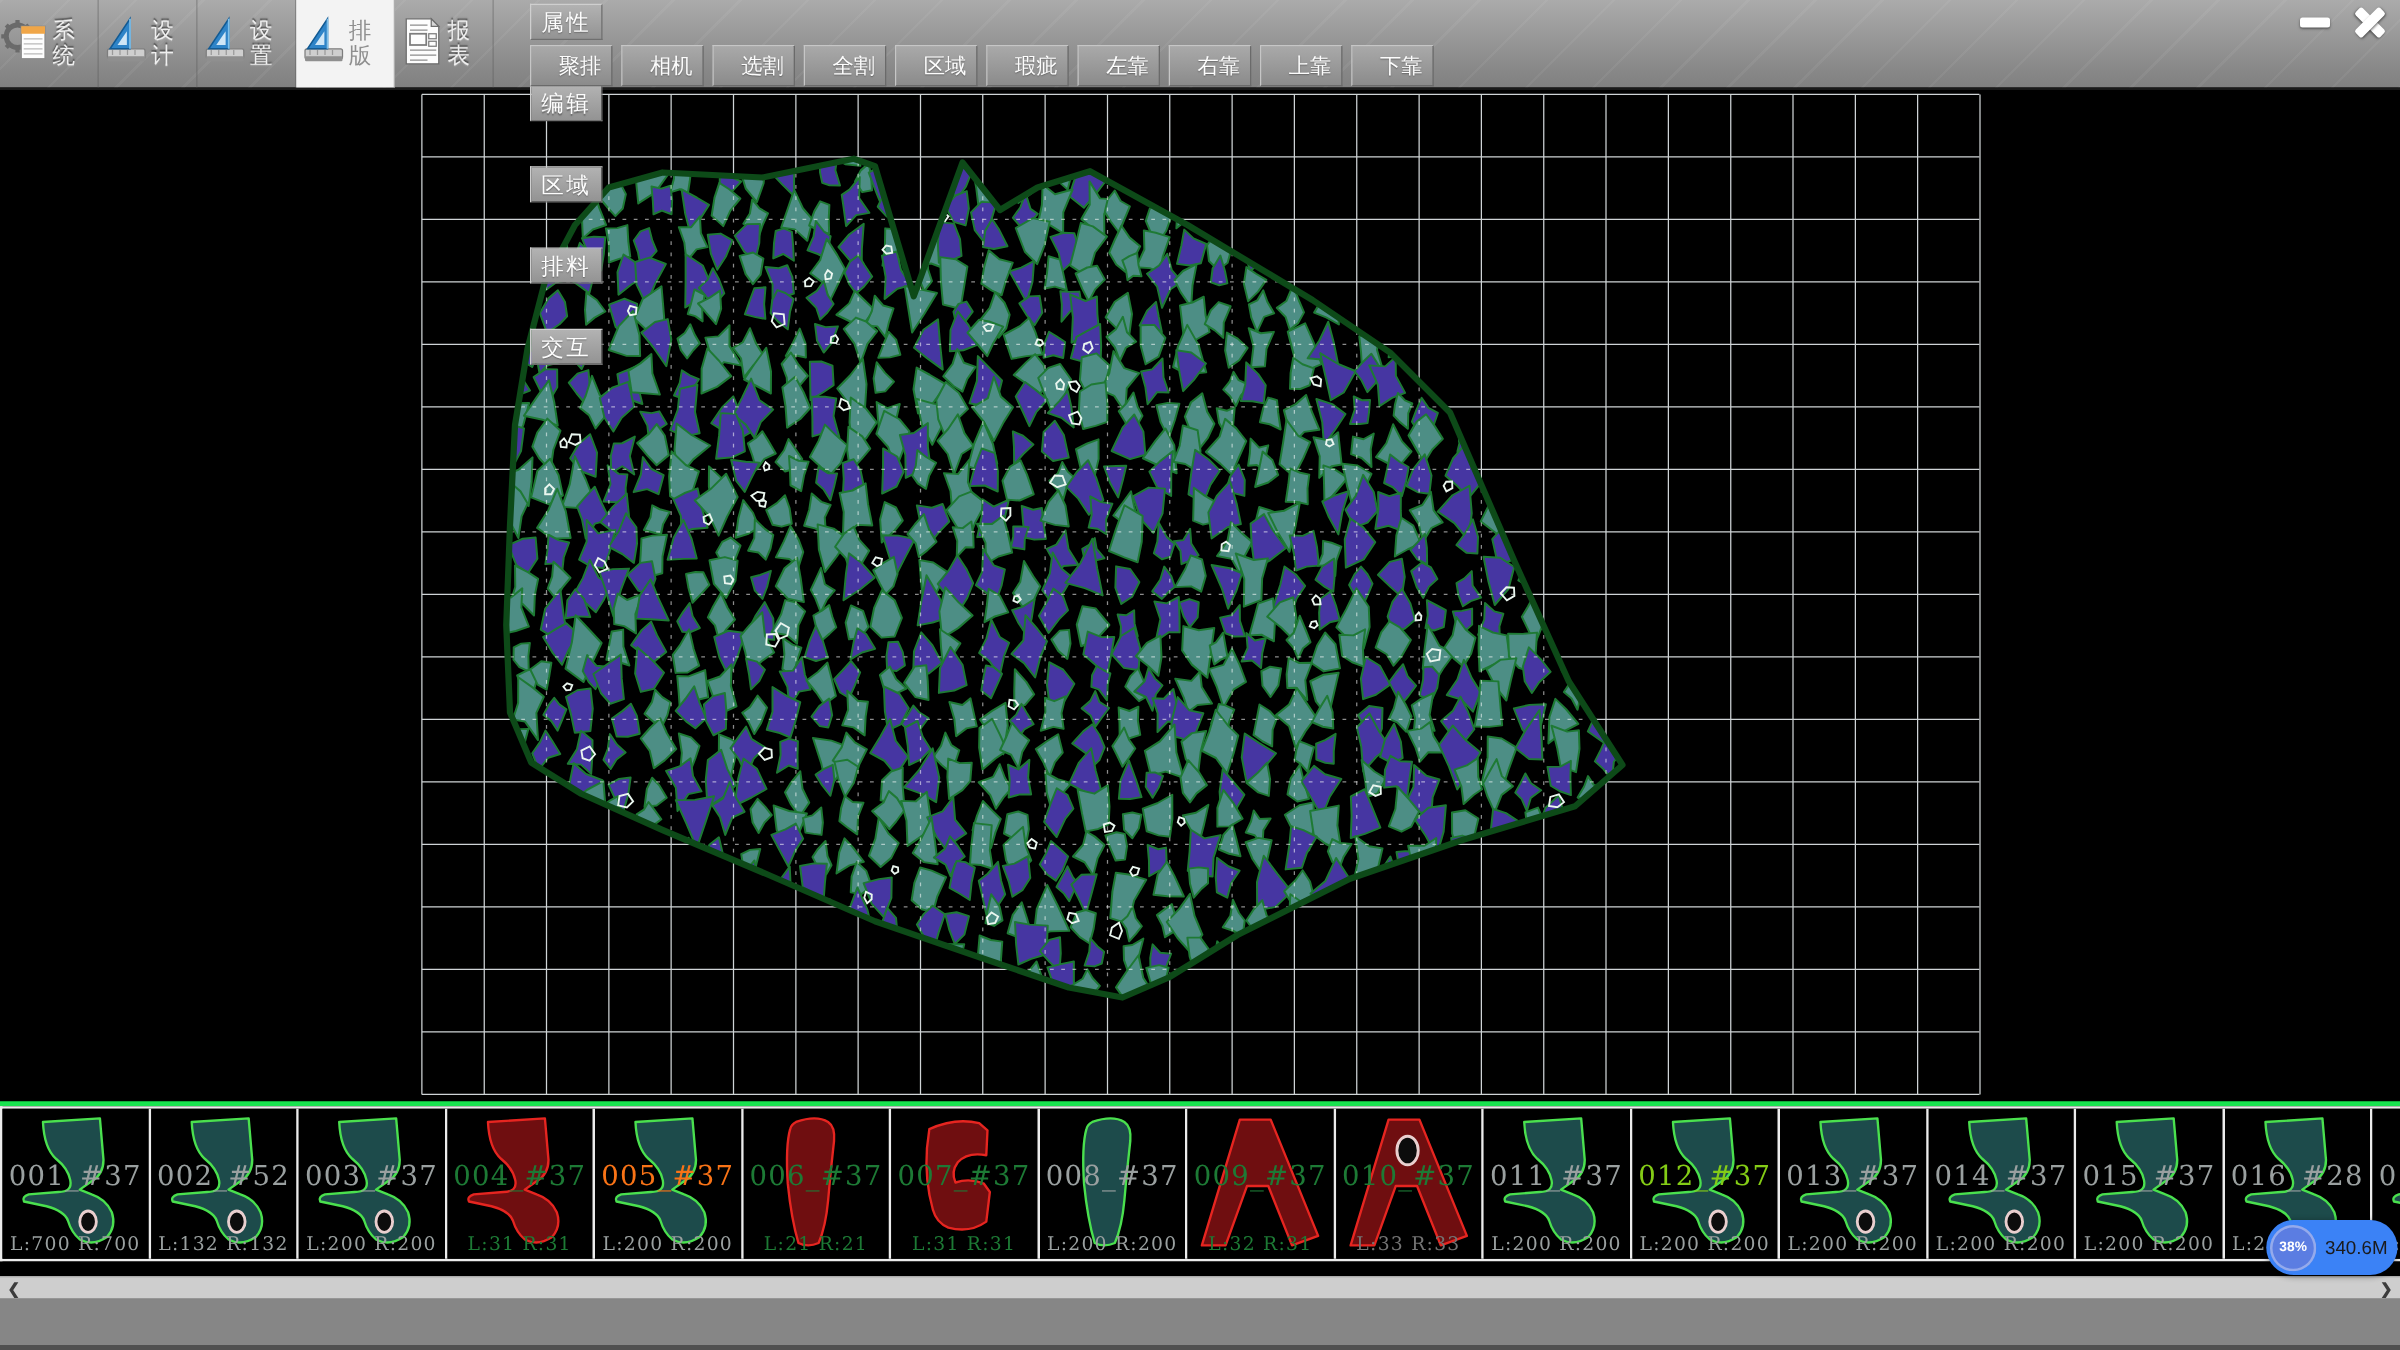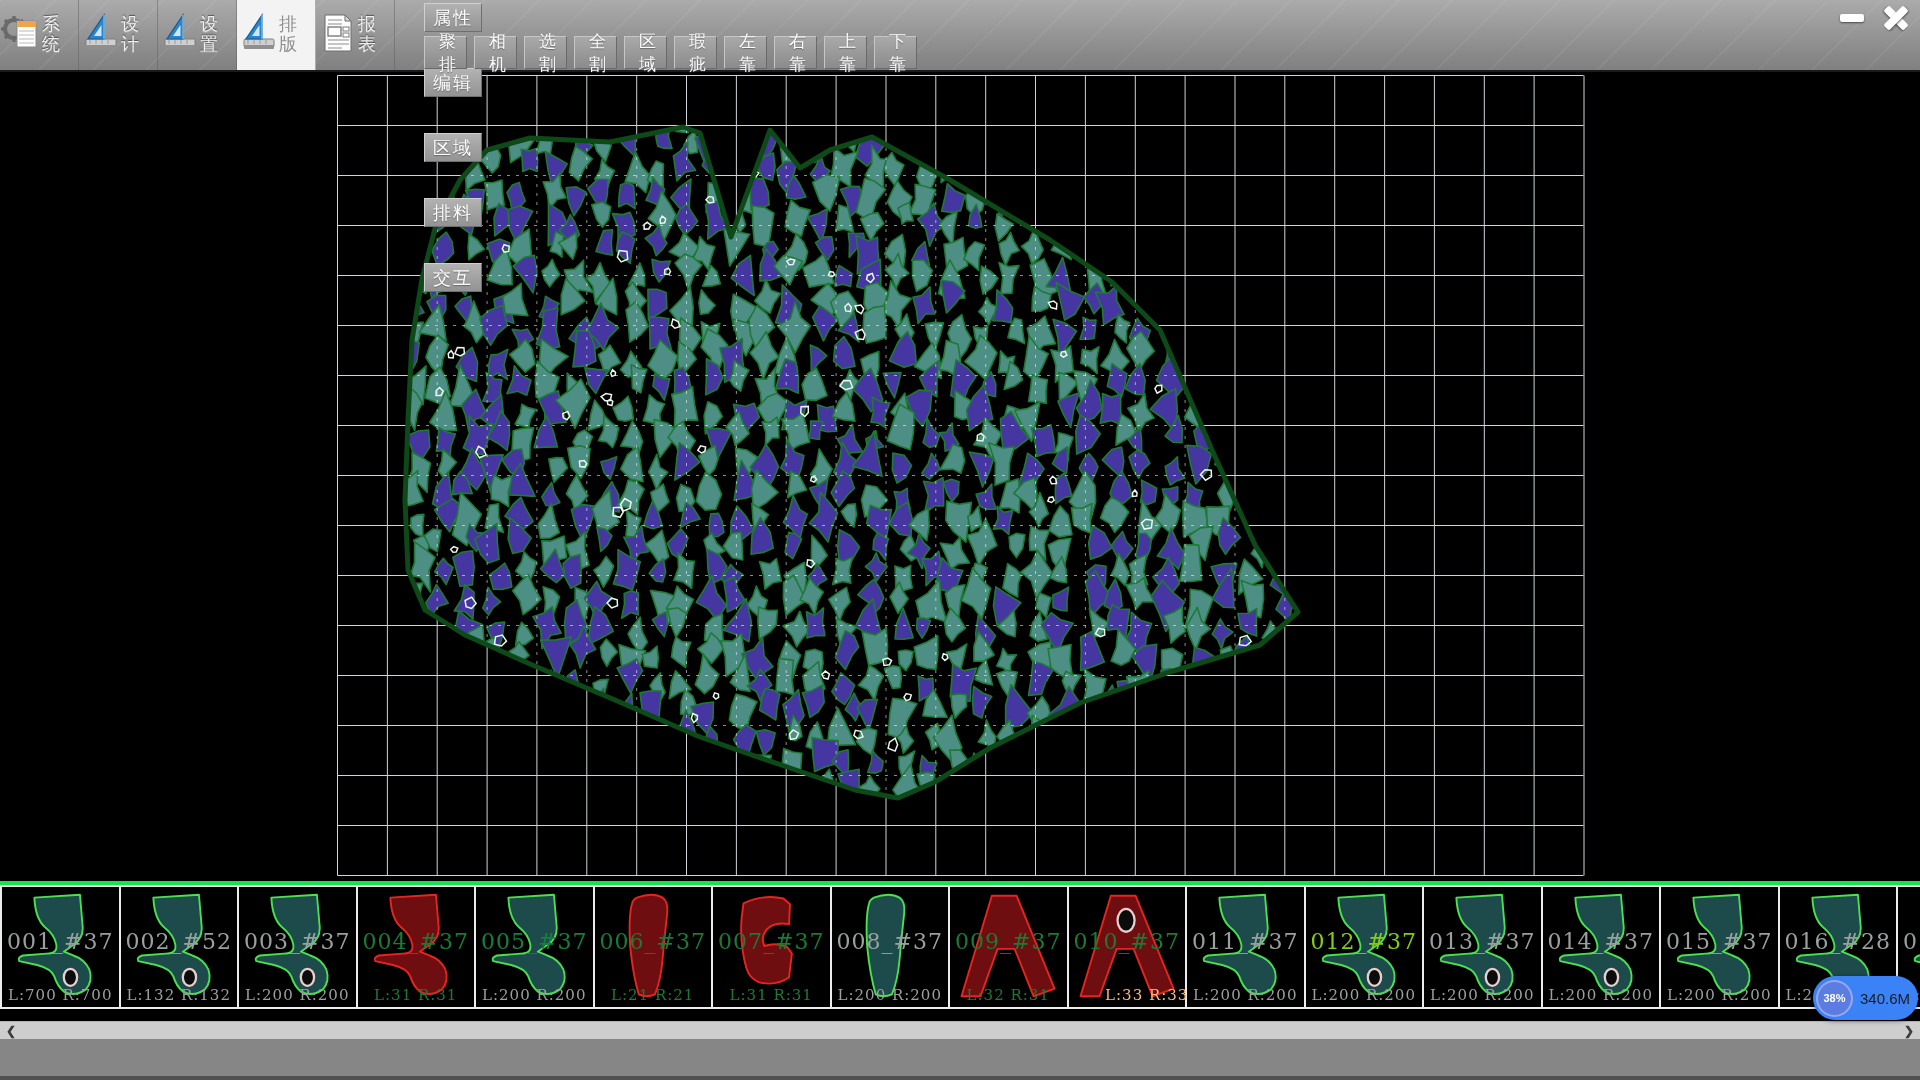--- a/index.html
+++ b/index.html
@@ -38,21 +38,21 @@
     min-width:58px;height:29px;box-sizing:border-box;cursor:pointer;
     display:flex;align-items:center;justify-content:center;
     color:#fdfdfd;font-size:18px;letter-spacing:2px;
     background:linear-gradient(180deg,#b2b2b2,#939393);
     border:1px solid #cfcfcf;border-right-color:#6f6f6f;border-bottom-color:#6f6f6f;
     text-shadow:0 1px 1px rgba(70,70,70,.6);
   }
   
   .toolbar{position:absolute;left:424px;top:36px;display:flex;gap:7px;z-index:2;}
   .tool-btn{
-    width:43px;height:33px;box-sizing:border-box;cursor:pointer;
+    width:66px;height:33px;box-sizing:border-box;cursor:pointer;
     display:flex;align-items:center;justify-content:center;
     color:#fdfdfd;font-size:17px;letter-spacing:0;
     background:linear-gradient(180deg,#a9a9a9,#8b8b8b);
     border:1px solid #c6c6c6;border-right-color:#6a6a6a;border-bottom-color:#6a6a6a;
     text-shadow:0 1px 1px rgba(70,70,70,.6);
     padding-left:14px;
   }
   
   .win-controls{position:absolute;right:6px;top:4px;display:flex;gap:8px;align-items:center;z-index:3;}
   .win-btn{width:36px;height:28px;display:flex;align-items:center;justify-content:center;cursor:pointer;position:relative;}
@@ -1382,21 +1382,21 @@
         <svg viewBox="0 0 110 118" width="106" height="112">
           <path d="M28,8 L76,5 L79,40 Q79,52 69,58 L59,65 L69,69 Q81,73 86,84 Q90,96 82,105 Q70,113 59,107 Q52,101 49,91 Q46,83 31,79 L12,75 Q10,71 16,69 L41,67 Q53,67 51,57 Q49,47 39,39 Q29,30 28,8 Z" fill="#6f0e10" stroke="#e62520" stroke-width="2" stroke-linejoin="round"></path>
         </svg>
         <div class="num" style="color: rgb(29, 122, 53);">004_#37</div>
         <div class="lr" style="color: rgb(29, 122, 53);">L:31 R:31</div>
       </div>
       <div class="cell">
         <svg viewBox="0 0 110 118" width="106" height="112">
           <path d="M28,8 L76,5 L79,40 Q79,52 69,58 L59,65 L69,69 Q81,73 86,84 Q90,96 82,105 Q70,113 59,107 Q52,101 49,91 Q46,83 31,79 L12,75 Q10,71 16,69 L41,67 Q53,67 51,57 Q49,47 39,39 Q29,30 28,8 Z" fill="#1d4b4b" stroke="#4ae04e" stroke-width="2" stroke-linejoin="round"></path>
         </svg>
-        <div class="num" style="color: #15803d;">005_#37</div>
+        <div class="num" style="color: #f97316;">005_#37</div>
         <div class="lr" style="color: rgb(154, 160, 160);">L:200 R:200</div>
       </div>
       <div class="cell">
         <svg viewBox="0 0 110 118" width="106" height="112">
           <path d="M38,8 Q55,2 65,8 Q71,12 70,24 Q67,50 65,74 Q63,96 57,110 Q48,114 40,110 Q34,90 31,60 Q29,28 33,14 Q34,10 38,8 Z" fill="#6f0e10" stroke="#e62520" stroke-width="2" stroke-linejoin="round"></path>
         </svg>
         <div class="num" style="color: rgb(29, 122, 53);">006_#37</div>
         <div class="lr" style="color: rgb(29, 122, 53);">L:21 R:21</div>
       </div>
       <div class="cell">
@@ -1419,21 +1419,21 @@
         </svg>
         <div class="num" style="color: rgb(29, 122, 53);">009_#37</div>
         <div class="lr" style="color: rgb(29, 122, 53);">L:32 R:31</div>
       </div>
       <div class="cell">
         <svg viewBox="0 0 110 118" width="106" height="112">
           <path d="M6,112 L38,6 L64,6 L104,104 L82,112 L62,62 L44,62 L26,112 Z" fill="#6f0e10" stroke="#e62520" stroke-width="2" stroke-linejoin="round"></path>
           <ellipse cx="54" cy="32" rx="9" ry="12" fill="#0c0c0c" stroke="#e9cfcf" stroke-width="2.4"></ellipse>
         </svg>
         <div class="num" style="color: rgb(29, 122, 53);">010_#37</div>
-        <div class="lr" style="color: #fdba74; padding-left: 20px;">L:33 R:33</div>
+        <div class="lr" style="color: #737373;">L:33 R:33</div>
       </div>
       <div class="cell">
         <svg viewBox="0 0 110 118" width="106" height="112">
           <path d="M28,8 L76,5 L79,40 Q79,52 69,58 L59,65 L69,69 Q81,73 86,84 Q90,96 82,105 Q70,113 59,107 Q52,101 49,91 Q46,83 31,79 L12,75 Q10,71 16,69 L41,67 Q53,67 51,57 Q49,47 39,39 Q29,30 28,8 Z" fill="#1d4b4b" stroke="#4ae04e" stroke-width="2" stroke-linejoin="round"></path>
         </svg>
         <div class="num" style="color: rgb(154, 160, 160);">011_#37</div>
         <div class="lr" style="color: rgb(154, 160, 160);">L:200 R:200</div>
       </div>
       <div class="cell">
         <svg viewBox="0 0 110 118" width="106" height="112">

